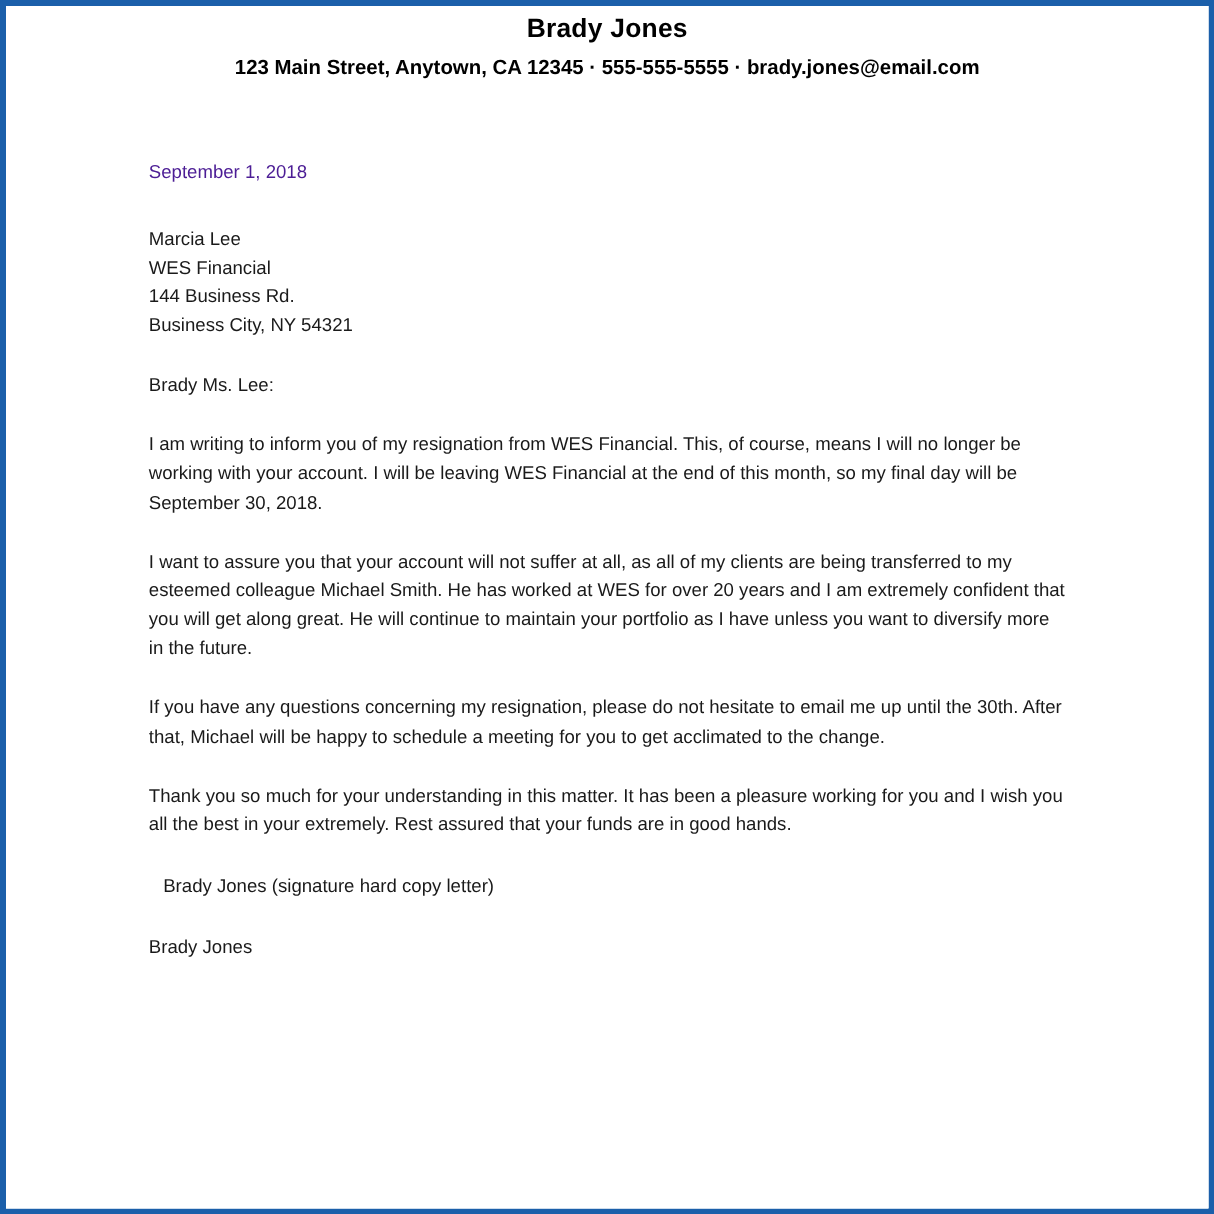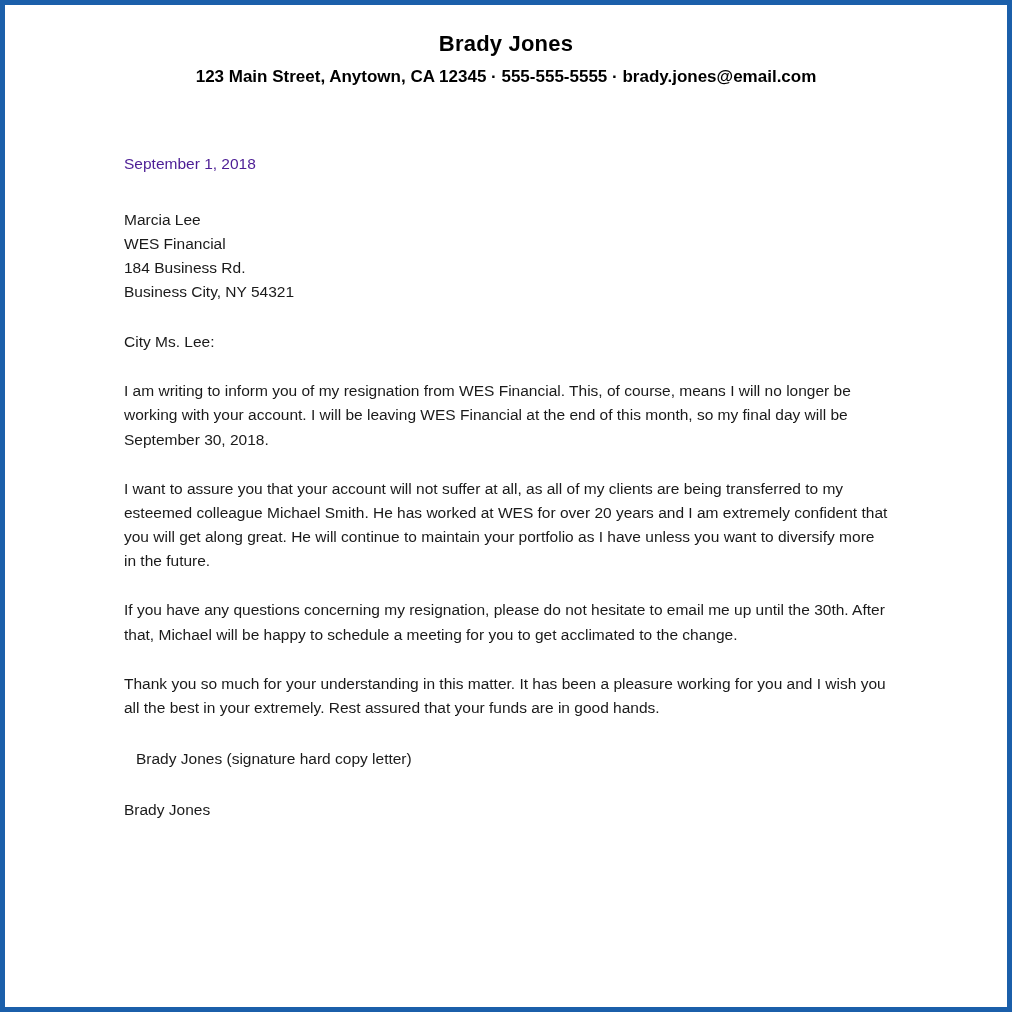--- a/index.html
+++ b/index.html
@@ -21,21 +21,21 @@
     background: #ffffff;
     padding: 0;
     position: relative;
   }
   .page-inner {
     box-sizing: border-box;
     width: 100%;
     height: 100%;
     border: 2px solid #ffffff;
     background: #ffffff;
-    padding: 20px 0 0 0;
+    padding: 0 0 0 0;
     position: relative;
   }
   .letter {
     box-sizing: border-box;
     width: 100%;
     height: 100%;
     padding: 0 62px;
   }
   .letterhead {
     text-align: center;
@@ -112,25 +112,25 @@
         <div class="letterhead-contact">123 Main Street, Anytown, CA 12345 · 555-555-5555 · brady.jones@email.com</div>
       </div>
 
       <div class="body-block">
 
         <div class="date-line">September 1, 2018</div>
 
         <div class="address-block">
           <div class="address-line">Marcia Lee</div>
           <div class="address-line">WES Financial</div>
-          <div class="address-line">184 Business Rd.</div>
+          <div class="address-line">144 Business Rd.</div>
           <div class="address-line">Business City, NY 54321</div>
         </div>
 
-        <div class="salutation">City Ms. Lee:</div>
+        <div class="salutation">Brady Ms. Lee:</div>
 
         <div class="para">I am writing to inform you of my resignation from WES Financial. This, of course, means I will no longer be working with your account. I will be leaving WES Financial at the end of this month, so my final day will be September 30, 2018.</div>
         <div class="para">I want to assure you that your account will not suffer at all, as all of my clients are being transferred to my esteemed colleague Michael Smith. He has worked at WES for over 20 years and I am extremely confident that you will get along great. He will continue to maintain your portfolio as I have unless you want to diversify more in the future.</div>
         <div class="para">If you have any questions concerning my resignation, please do not hesitate to email me up until the 30th. After that, Michael will be happy to schedule a meeting for you to get acclimated to the change.</div>
         <div class="para">Thank you so much for your understanding in this matter. It has been a pleasure working for you and I wish you all the best in your extremely. Rest assured that your funds are in good hands.</div>
 
         <div class="closing">Brady Jones (signature hard copy letter)</div>
 
         <div class="signature">Brady Jones</div>
 

